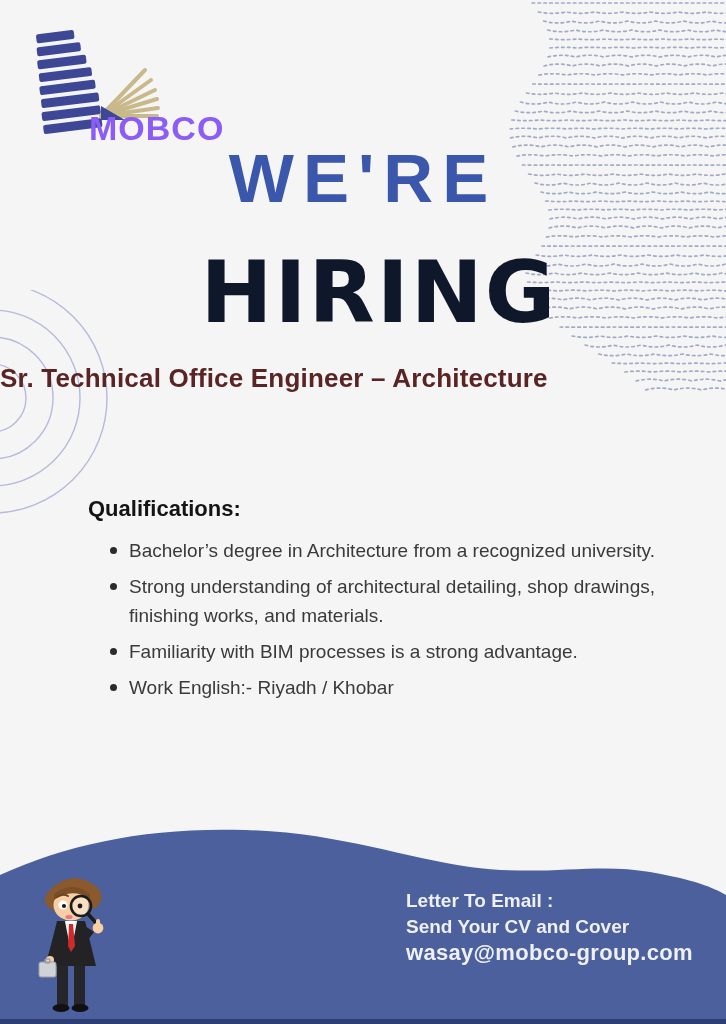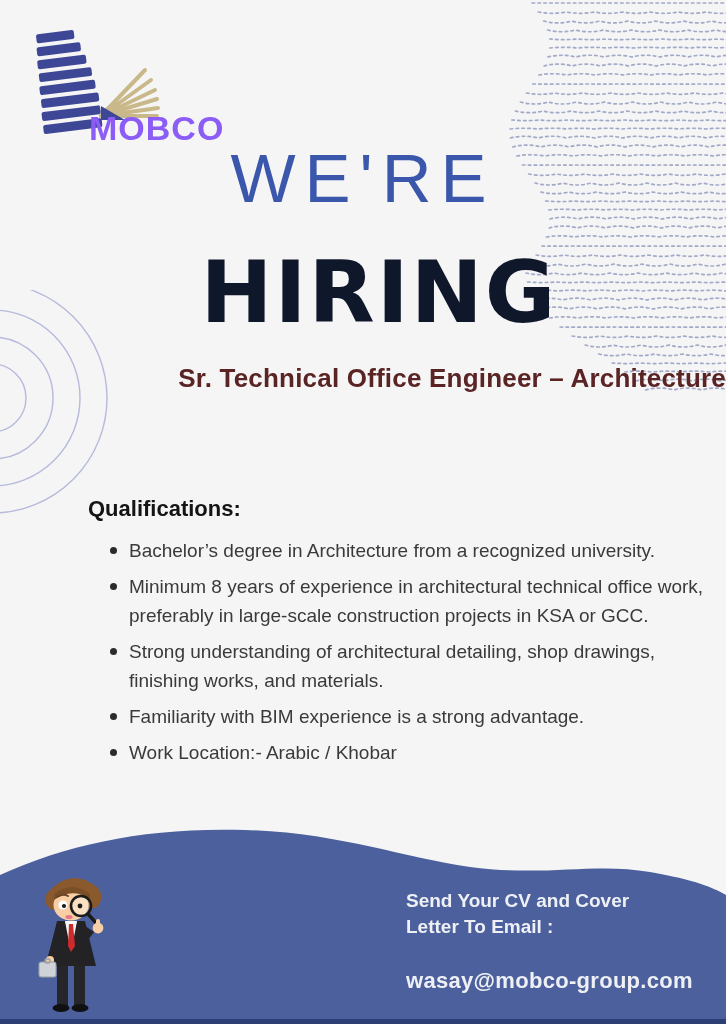--- a/index.html
+++ b/index.html
@@ -18,50 +18,50 @@
   .logo{position:absolute;left:33px;top:28px;width:200px;height:120px;z-index:3;}
   .logo svg{position:absolute;left:0;top:0;}
   .logo-text{
     position:absolute;left:56px;bottom:0px;
     color:#8b5cf6;font-weight:700;font-size:34px;letter-spacing:1px;
     font-family:"Liberation Sans", sans-serif;
   }
   
   .headline-light{
     position:absolute;top:139px;left:0;width:100%;text-align:center;z-index:3;
-    font-family:"Liberation Sans", sans-serif;font-weight:400;
+    font-family:"Liberation Sans", sans-serif;font-weight:700;
     font-size:69px;letter-spacing:9px;color:#3a57ac;
   }
   .headline-bold{
     position:absolute;top:242px;left:16px;width:100%;text-align:center;z-index:3;
     font-family:"DejaVu Sans", sans-serif;font-weight:700;
     font-size:86px;letter-spacing:2px;color:#0f172a;
   }
   .job-title{
-    position:absolute;top:363px;left:0;width:100%;text-align:right;z-index:3;
+    position:absolute;top:363px;left:0;width:100%;text-align:left;z-index:3;
     font-weight:700;font-size:26px;color:#5b2424;letter-spacing:0.2px;
   }
   
   .qualifications{position:absolute;left:16px;top:448px;width:100%;z-index:3;margin-top:48px;}
   .qual-heading{
     margin:0 0 14px 72px;font-size:22px;font-weight:700;color:#141414;
   }
   .qual-list{list-style:none;margin:0;padding:0 0 0 92px;}
   .qual-list li{
     position:relative;padding-left:21px;max-width:578px;
     font-size:19px;line-height:29px;color:#3a3a3a;margin-bottom:7px;
   }
   .qual-list li::before{
     content:"";position:absolute;left:2px;top:11px;width:7px;height:7px;
     border-radius:50%;background:#2b2b2b;
   }
   
   .footer-text{position:absolute;left:406px;top:888px;z-index:4;color:#eef0f5;}
   .cta-line{font-size:19px;font-weight:700;line-height:26px;}
-  .email{margin-top:28px;font-size:22px;font-weight:700;letter-spacing:0.3px;text-align:center;}
+  .email{margin-top:0;font-size:22px;font-weight:700;letter-spacing:0.3px;text-align:center;}
 </style>
 </head>
 <body>
 
 <svg class="dot-waves" id="dot-waves" viewBox="0 0 232 400">
     <path d="M 38.1 3 q 14 0.0 28 0 q 14 0.0 28 0 q 14 0.0 28 0 q 14 0.0 28 0 q 14 0.0 28 0 q 14 0.0 28 0 q 14 0.0 28 0" fill="none" stroke="#5e6ba3" stroke-opacity="0.55" stroke-width="1.7" stroke-dasharray="2.5 3.4" stroke-linecap="round"></path>
     <path d="M 44.3 12 q 14 2.6 28 0 q 14 2.6 28 0 q 14 2.6 28 0 q 14 2.6 28 0 q 14 2.6 28 0 q 14 2.6 28 0 q 14 2.6 28 0" fill="none" stroke="#5e6ba3" stroke-opacity="0.55" stroke-width="1.7" stroke-dasharray="2.5 3.4" stroke-linecap="round"></path>
     <path d="M 49.6 21 q 14 3.9 28 0 q 14 3.9 28 0 q 14 3.9 28 0 q 14 3.9 28 0 q 14 3.9 28 0 q 14 3.9 28 0 q 14 3.9 28 0" fill="none" stroke="#5e6ba3" stroke-opacity="0.55" stroke-width="1.7" stroke-dasharray="2.5 3.4" stroke-linecap="round"></path>
     <path d="M 53.6 30 q 14 3.5 28 0 q 14 3.5 28 0 q 14 3.5 28 0 q 14 3.5 28 0 q 14 3.5 28 0 q 14 3.5 28 0 q 14 3.5 28 0" fill="none" stroke="#5e6ba3" stroke-opacity="0.55" stroke-width="1.7" stroke-dasharray="2.5 3.4" stroke-linecap="round"></path>
     <path d="M 55.7 39 q 14 1.3 28 0 q 14 1.3 28 0 q 14 1.3 28 0 q 14 1.3 28 0 q 14 1.3 28 0 q 14 1.3 28 0 q 14 1.3 28 0" fill="none" stroke="#5e6ba3" stroke-opacity="0.55" stroke-width="1.7" stroke-dasharray="2.5 3.4" stroke-linecap="round"></path>
@@ -141,24 +141,23 @@
 </div>
 
 <div class="headline-light">WE'RE</div>
 <div class="headline-bold">HIRING</div>
 <div class="job-title">Sr. Technical Office Engineer – Architecture</div>
 
 <section class="qualifications">
   <h3 class="qual-heading">Qualifications:</h3>
   <ul class="qual-list">
     <li>Bachelor’s degree in Architecture from a recognized university.</li>
-    <li>Minimum 8 years of experience in architectural technical office work, preferably in large-scale construction projects in KSA or GCC.</li>
     <li>Strong understanding of architectural detailing, shop drawings, finishing works, and materials.</li>
-    <li>Familiarity with BIM experience is a strong advantage.</li>
-    <li>Work Location:- Arabic / Khobar</li>
+    <li>Familiarity with BIM processes is a strong advantage.</li>
+    <li>Work English:- Riyadh / Khobar</li>
   </ul>
 </section>
 
 <svg class="footer-wave" viewBox="0 0 726 205" preserveAspectRatio="none">
   <path d="M0,56 C70,24 150,8 245,11 C340,14 400,38 470,48
            C545,58 595,43 650,53 C695,61 712,68 726,76
            L726,205 L0,205 Z" fill="#4b609c"></path>
 </svg>
 <div class="footer-strip"></div>
 
@@ -205,16 +204,16 @@
   </g>
 
   <rect x="33" y="94" width="11" height="40" fill="#26262a"></rect>
   <rect x="50" y="94" width="11" height="40" fill="#26262a"></rect>
 
   <ellipse cx="37" cy="136" rx="8.5" ry="4" fill="#111114"></ellipse>
   <ellipse cx="56" cy="136" rx="8.5" ry="4" fill="#111114"></ellipse>
 </svg>
 
 <div class="footer-text">
+  <div class="cta-line">Letter To Email :</div>
   <div class="cta-line">Send Your CV and Cover</div>
-  <div class="cta-line">Letter To Email :</div>
   <div class="email">wasay@mobco-group.com</div>
 </div>
 
 </body></html>

